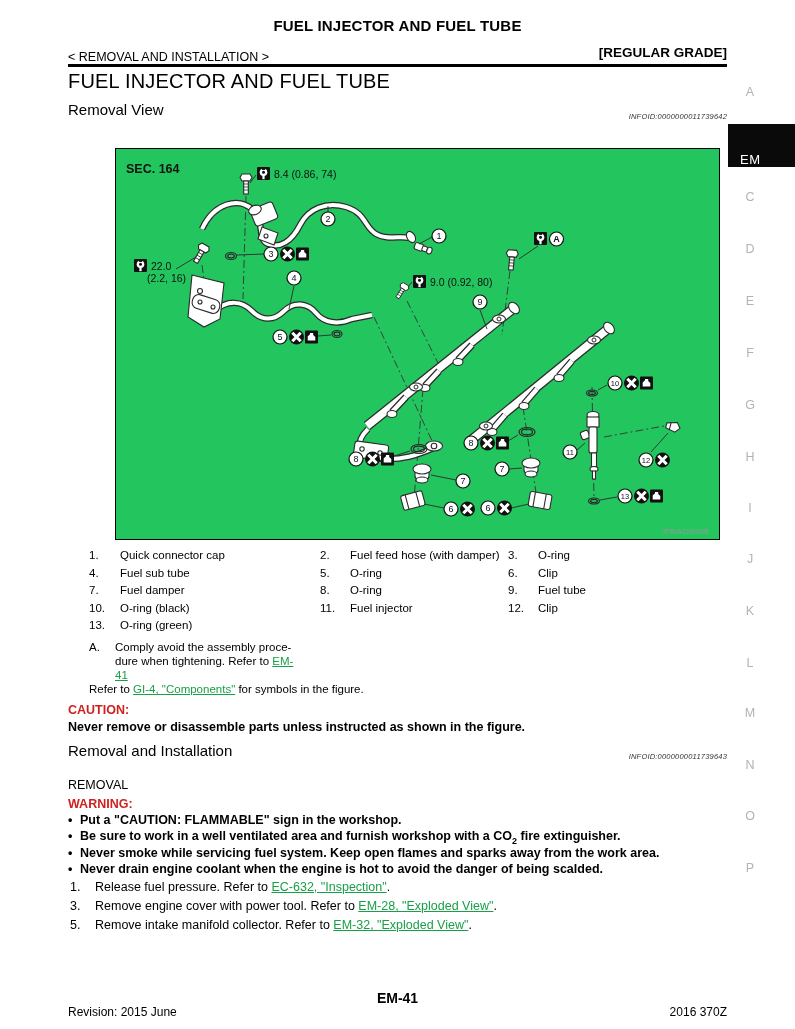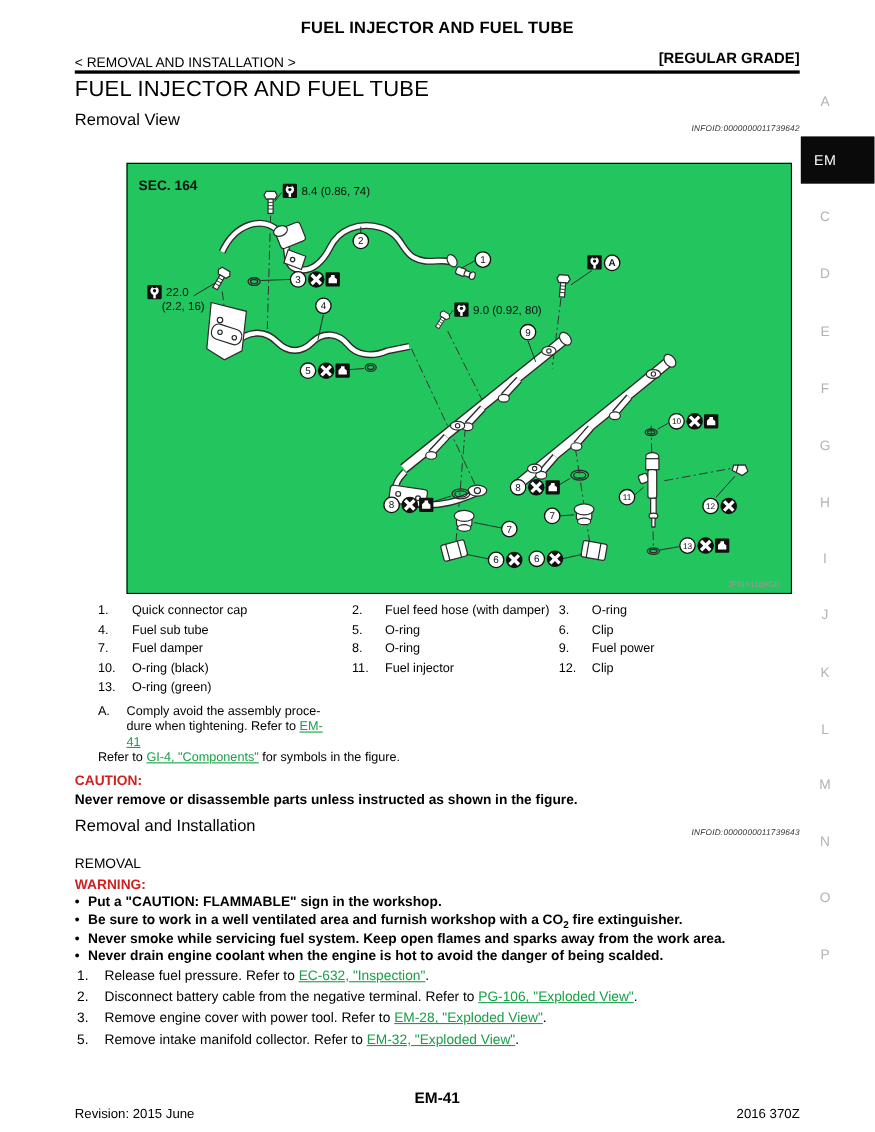--- a/index.html
+++ b/index.html
@@ -48,21 +48,21 @@
   .step{height:19.2px;line-height:15px;}
   .step .snum{display:inline-block;width:25px;}
 
   
   .ft-page{top:990px;left:0;width:795px;text-align:center;font-size:14px;font-weight:bold;}
   .ft-rev{top:1005px;left:68px;font-size:12px;}
   .ft-model{top:1005px;right:68px;font-size:12px;}
 
   
   .side-letter{width:16px;text-align:center;font-size:12.5px;color:#b3b3b3;left:742px;}
-  .em-tab{left:728px;top:124px;width:67px;height:43px;background:#0a0a0a;color:#fff;font-size:13px;display:flex;align-items:center;padding-left:12px;box-sizing:border-box;letter-spacing:.5px;}
+  .em-tab{left:728px;top:124px;width:67px;height:43px;background:#0a0a0a;color:#fff;font-size:13px;display:flex;align-items:flex-end;padding-left:12px;box-sizing:border-box;letter-spacing:.5px;}
 </style>
 </head>
 <body>
 
 <div class="abs hdr-title">FUEL INJECTOR AND FUEL TUBE</div>
 <div class="abs hdr-left">&lt; REMOVAL AND INSTALLATION &gt;</div>
 <div class="abs hdr-right">[REGULAR GRADE]</div>
 <div class="abs hdr-rule"></div>
 
 <div class="abs h1-title">FUEL INJECTOR AND FUEL TUBE</div>
@@ -420,21 +420,21 @@
     <span class="plabel">Fuel sub tube</span>
     <span class="pnum">5.</span>
     <span class="plabel">O-ring</span>
     <span class="pnum">6.</span>
     <span class="plabel">Clip</span>
     <span class="pnum">7.</span>
     <span class="plabel">Fuel damper</span>
     <span class="pnum">8.</span>
     <span class="plabel">O-ring</span>
     <span class="pnum">9.</span>
-    <span class="plabel">Fuel power</span>
+    <span class="plabel">Fuel tube</span>
     <span class="pnum">10.</span>
     <span class="plabel">O-ring (black)</span>
     <span class="pnum">11.</span>
     <span class="plabel">Fuel injector</span>
     <span class="pnum">12.</span>
     <span class="plabel">Clip</span>
     <span class="pnum">13.</span>
     <span class="plabel">O-ring (green)</span>
     <span class="pnum"></span>
     <span class="plabel"></span>
@@ -458,21 +458,20 @@
 <div class="abs warning-label">WARNING:</div>
 
 <div class="abs warn-list" id="warn-list">
     <div class="warn-item"><span class="dot">•</span><span>Put a "CAUTION: FLAMMABLE" sign in the workshop.</span></div>
     <div class="warn-item"><span class="dot">•</span><span>Be sure to work in a well ventilated area and furnish workshop with a CO</span><sub>2</sub><span> fire extinguisher.</span></div>
     <div class="warn-item"><span class="dot">•</span><span>Never smoke while servicing fuel system. Keep open flames and sparks away from the work area.</span></div>
     <div class="warn-item"><span class="dot">•</span><span>Never drain engine coolant when the engine is hot to avoid the danger of being scalded.</span></div>
   </div>
 <div class="abs steps" id="steps">
     <div class="step"><span class="snum">1.</span><span>Release fuel pressure. Refer to </span><a class="glink">EC-632, "Inspection"</a><span>.</span></div>
-    <div class="step"><span class="snum">2.</span><span>Disconnect battery cable from the negative terminal. Refer to </span><a class="glink">PG-106, "Exploded View"</a><span>.</span></div>
     <div class="step"><span class="snum">3.</span><span>Remove engine cover with power tool. Refer to </span><a class="glink">EM-28, "Exploded View"</a><span>.</span></div>
     <div class="step"><span class="snum">5.</span><span>Remove intake manifold collector. Refer to </span><a class="glink">EM-32, "Exploded View"</a><span>.</span></div>
   </div>
 
 <div class="abs ft-page">EM-41</div>
 <div class="abs ft-rev">Revision: 2015 June</div>
 <div class="abs ft-model">2016 370Z</div>
 
 <div class="abs em-tab">
     <span>EM</span>

